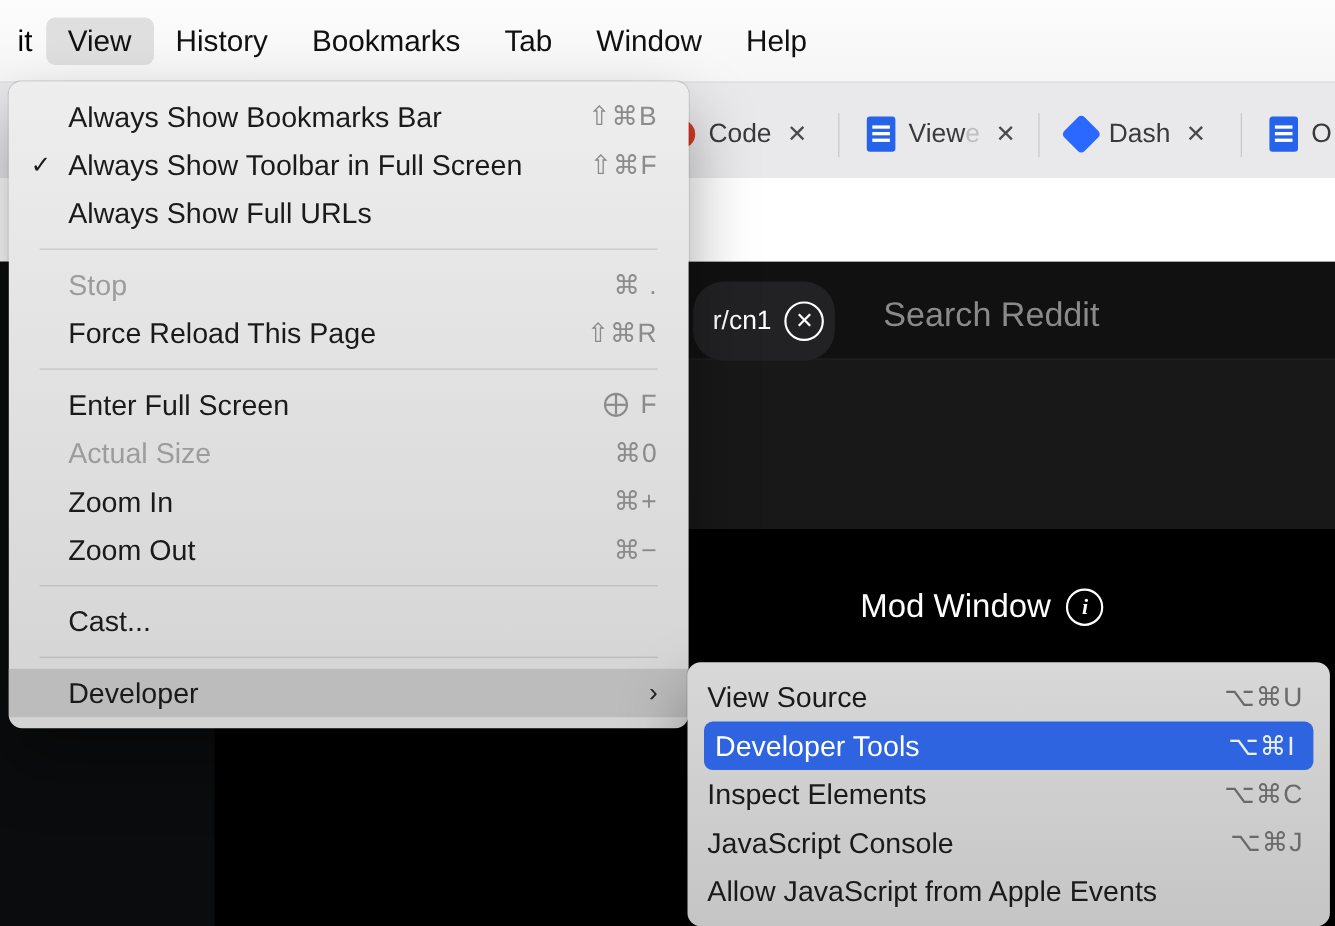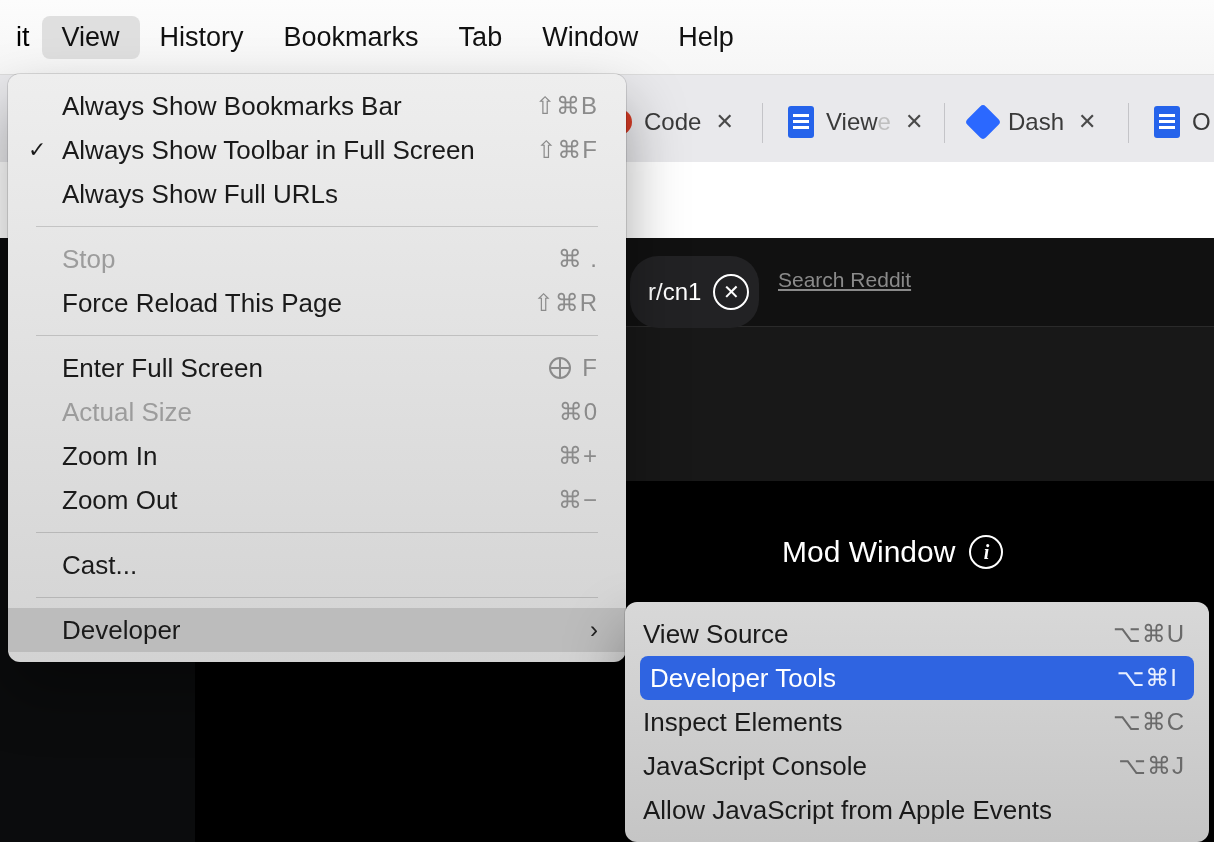--- a/index.html
+++ b/index.html
@@ -72,22 +72,22 @@
     padding: 0 10px 0 18px;
     font-size: 24px;
     gap: 12px;
     right: auto;
   }
   .chip .xcircle {
     width: 36px; height: 36px; border: 2px solid #fff; border-radius: 50%;
     display:flex; align-items:center; justify-content:center; font-size: 20px; line-height:1;
   }
   .search-placeholder {
-    position: absolute; top: 268px; left: 778px;
-    font-size: 21px; color: #8a8a8a; text-decoration: underline;
+    position: absolute; top: 268px; left: 803px;
+    font-size: 31px; color: #8a8a8a;
   }
 
   
   .left-sliver {
     position: absolute; top: 238px; left: 0; width: 195px; bottom: 0;
     background: #0b0c0d;
   }
 
   
   .dark-band {

